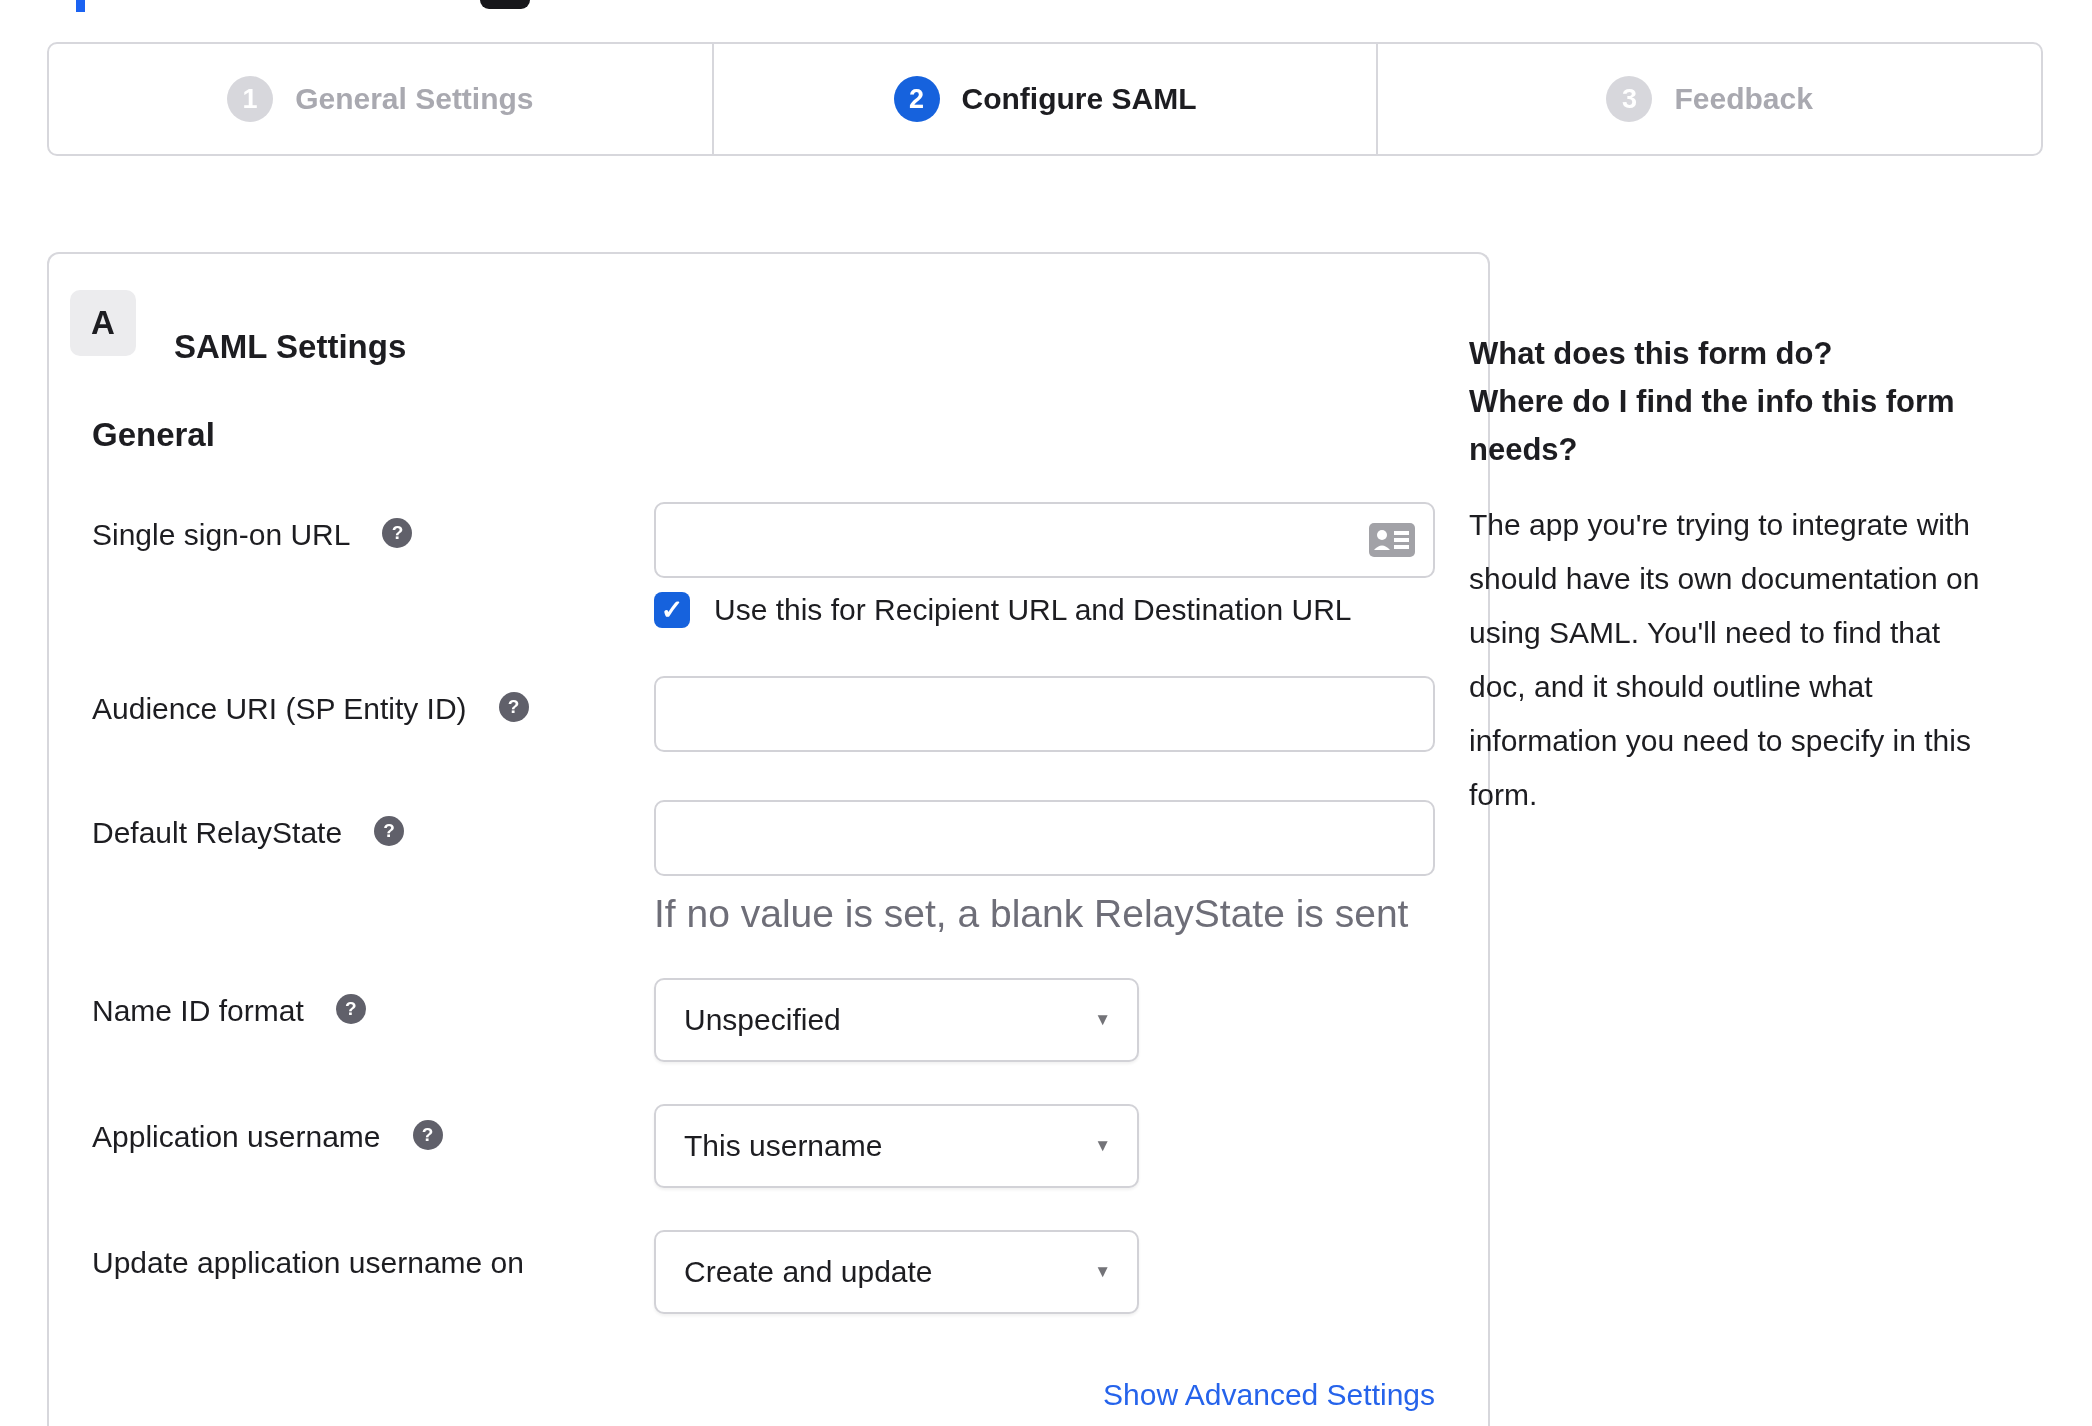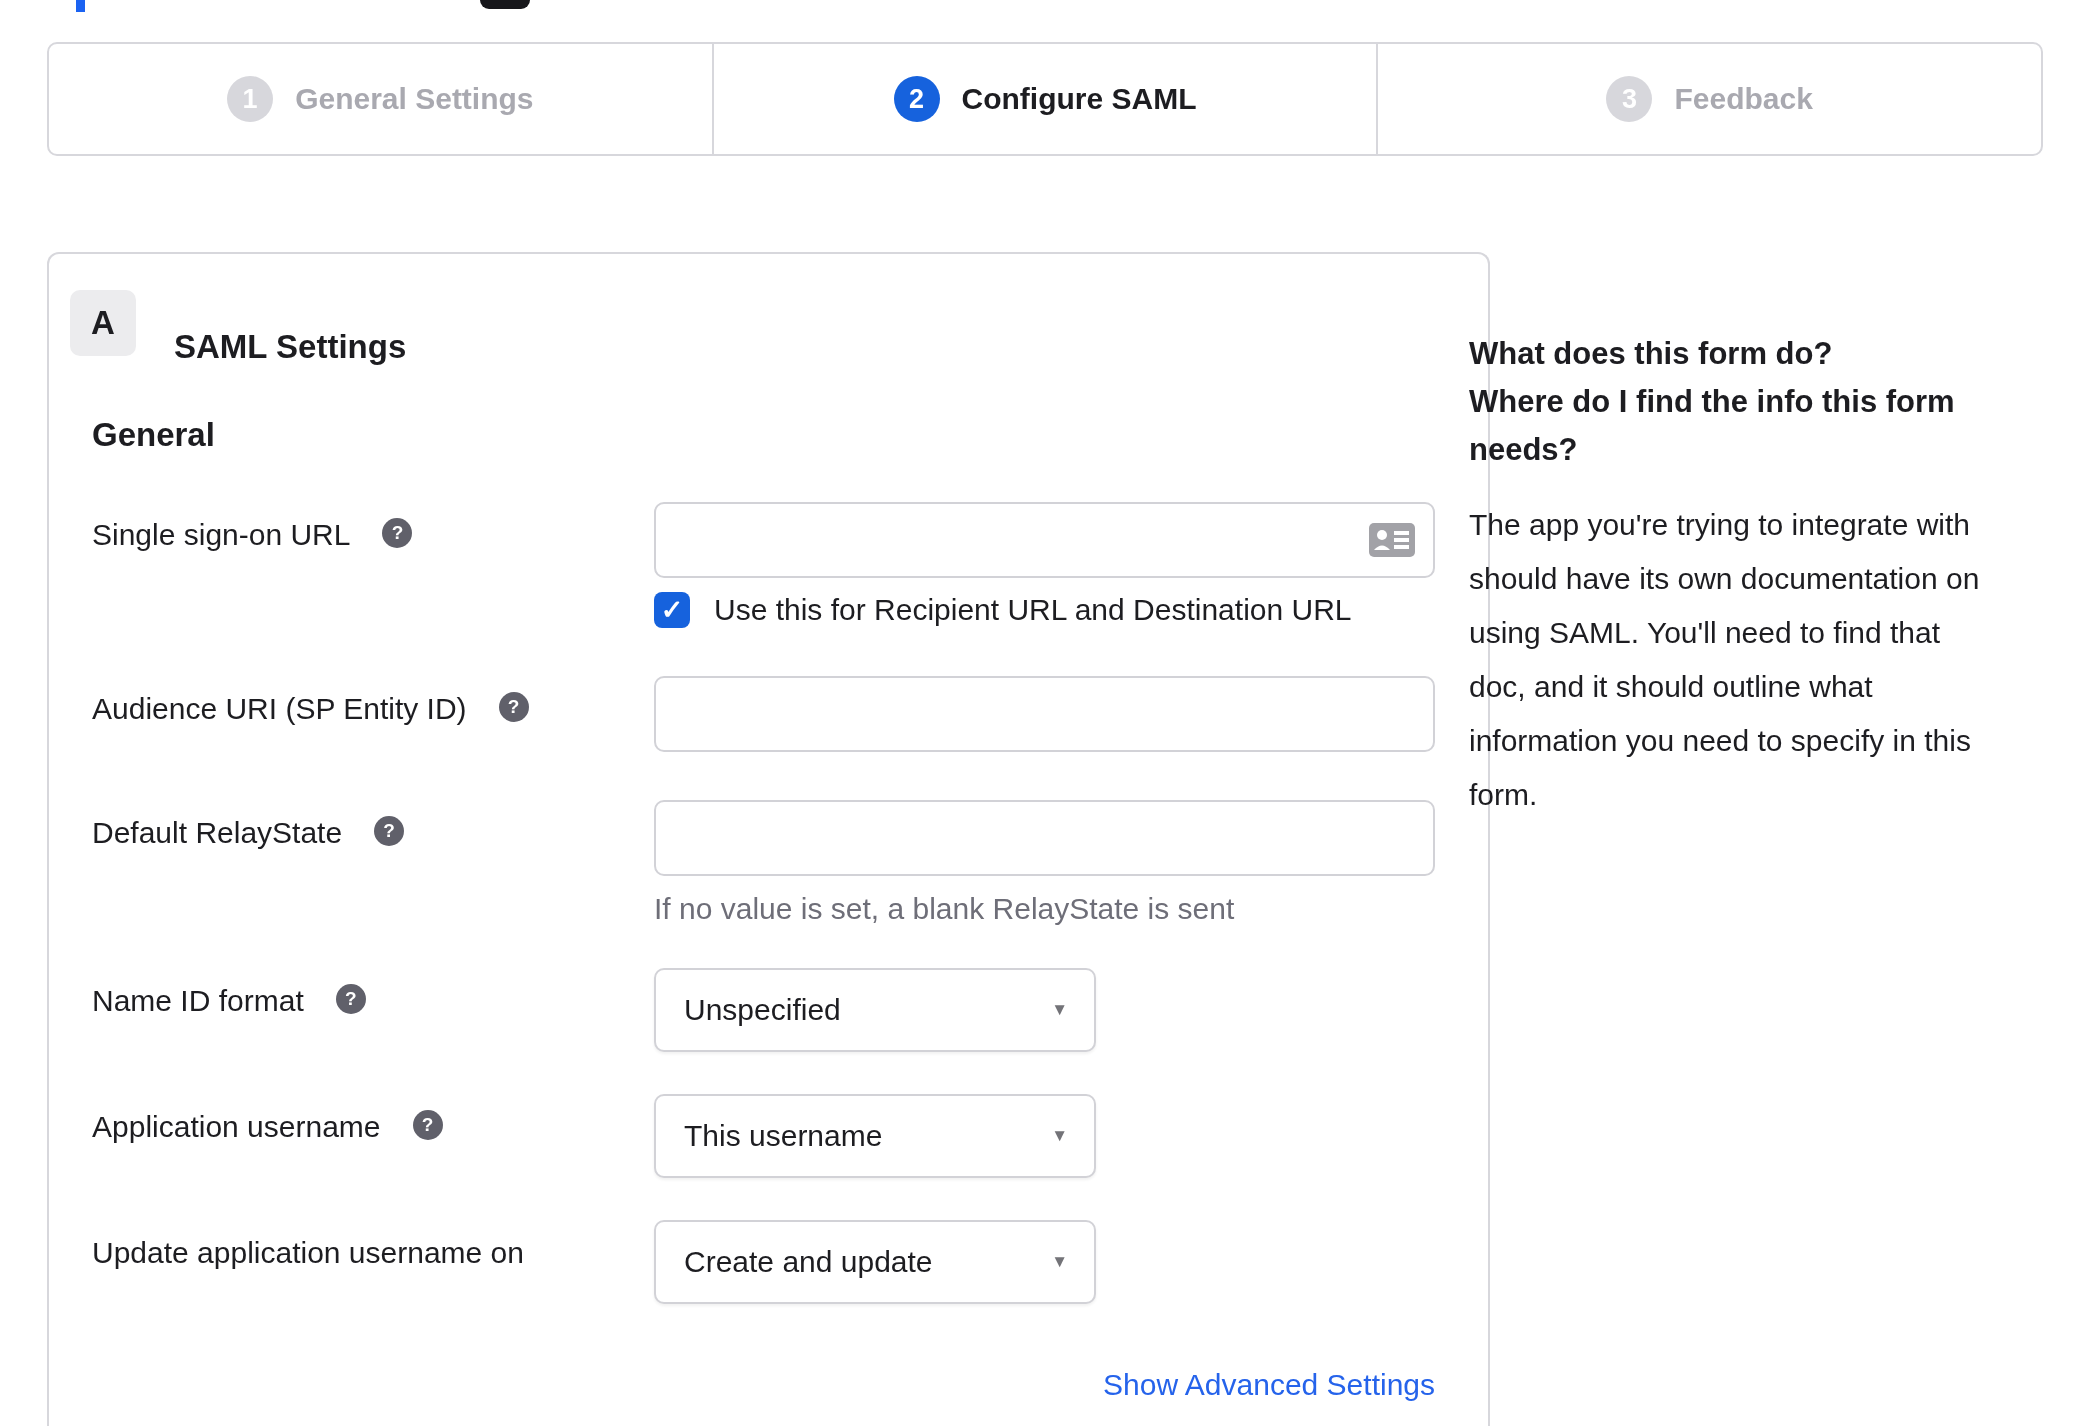--- a/index.html
+++ b/index.html
@@ -58,24 +58,24 @@
     width:781px;height:76px;box-sizing:border-box;border:2px solid #d2d2d7;border-radius:10px;
     font-family:"Liberation Sans",sans-serif;font-size:30px;color:#1d1d21;padding:0 80px 0 20px;outline:none;background:#fff;
   }
   .card-icon{position:absolute;right:20px;top:21px;width:46px;height:34px;color:#a2a2a7;}
   .checkbox-row{display:flex;align-items:center;gap:24px;margin-top:14px;}
   .checkbox{
     width:36px;height:36px;border-radius:8px;background:#1662dd;color:#fff;
     display:flex;align-items:center;justify-content:center;font-size:27px;font-weight:bold;cursor:pointer;flex:0 0 auto;
   }
   .checkbox-label{font-size:30px;color:#1d1d21;}
-  .hint{margin-top:16px;font-size:30px;color:#6e6e78;}
+  .hint{margin-top:16px;font-size:39px;color:#6e6e78;}
 
   .select{
-    width:442px;height:84px;box-sizing:border-box;border:2px solid #d2d2d7;border-radius:10px;background:#fff;
+    width:485px;height:84px;box-sizing:border-box;border:2px solid #d2d2d7;border-radius:10px;background:#fff;
     display:flex;align-items:center;justify-content:space-between;padding:0 26px 0 28px;
     font-size:30px;color:#1d1d21;cursor:pointer;box-shadow:0 2px 3px rgba(0,0,0,0.06);
   }
   .select-arrow{font-size:17px;color:#737378;}
 
   .advanced-row{width:1343px;text-align:right;margin-top:64px;}
   .advanced-link{font-size:30px;color:#2563eb;text-decoration:none;cursor:pointer;}
 
   
   .sidebar{position:absolute;left:1469px;top:330px;width:512px;}

